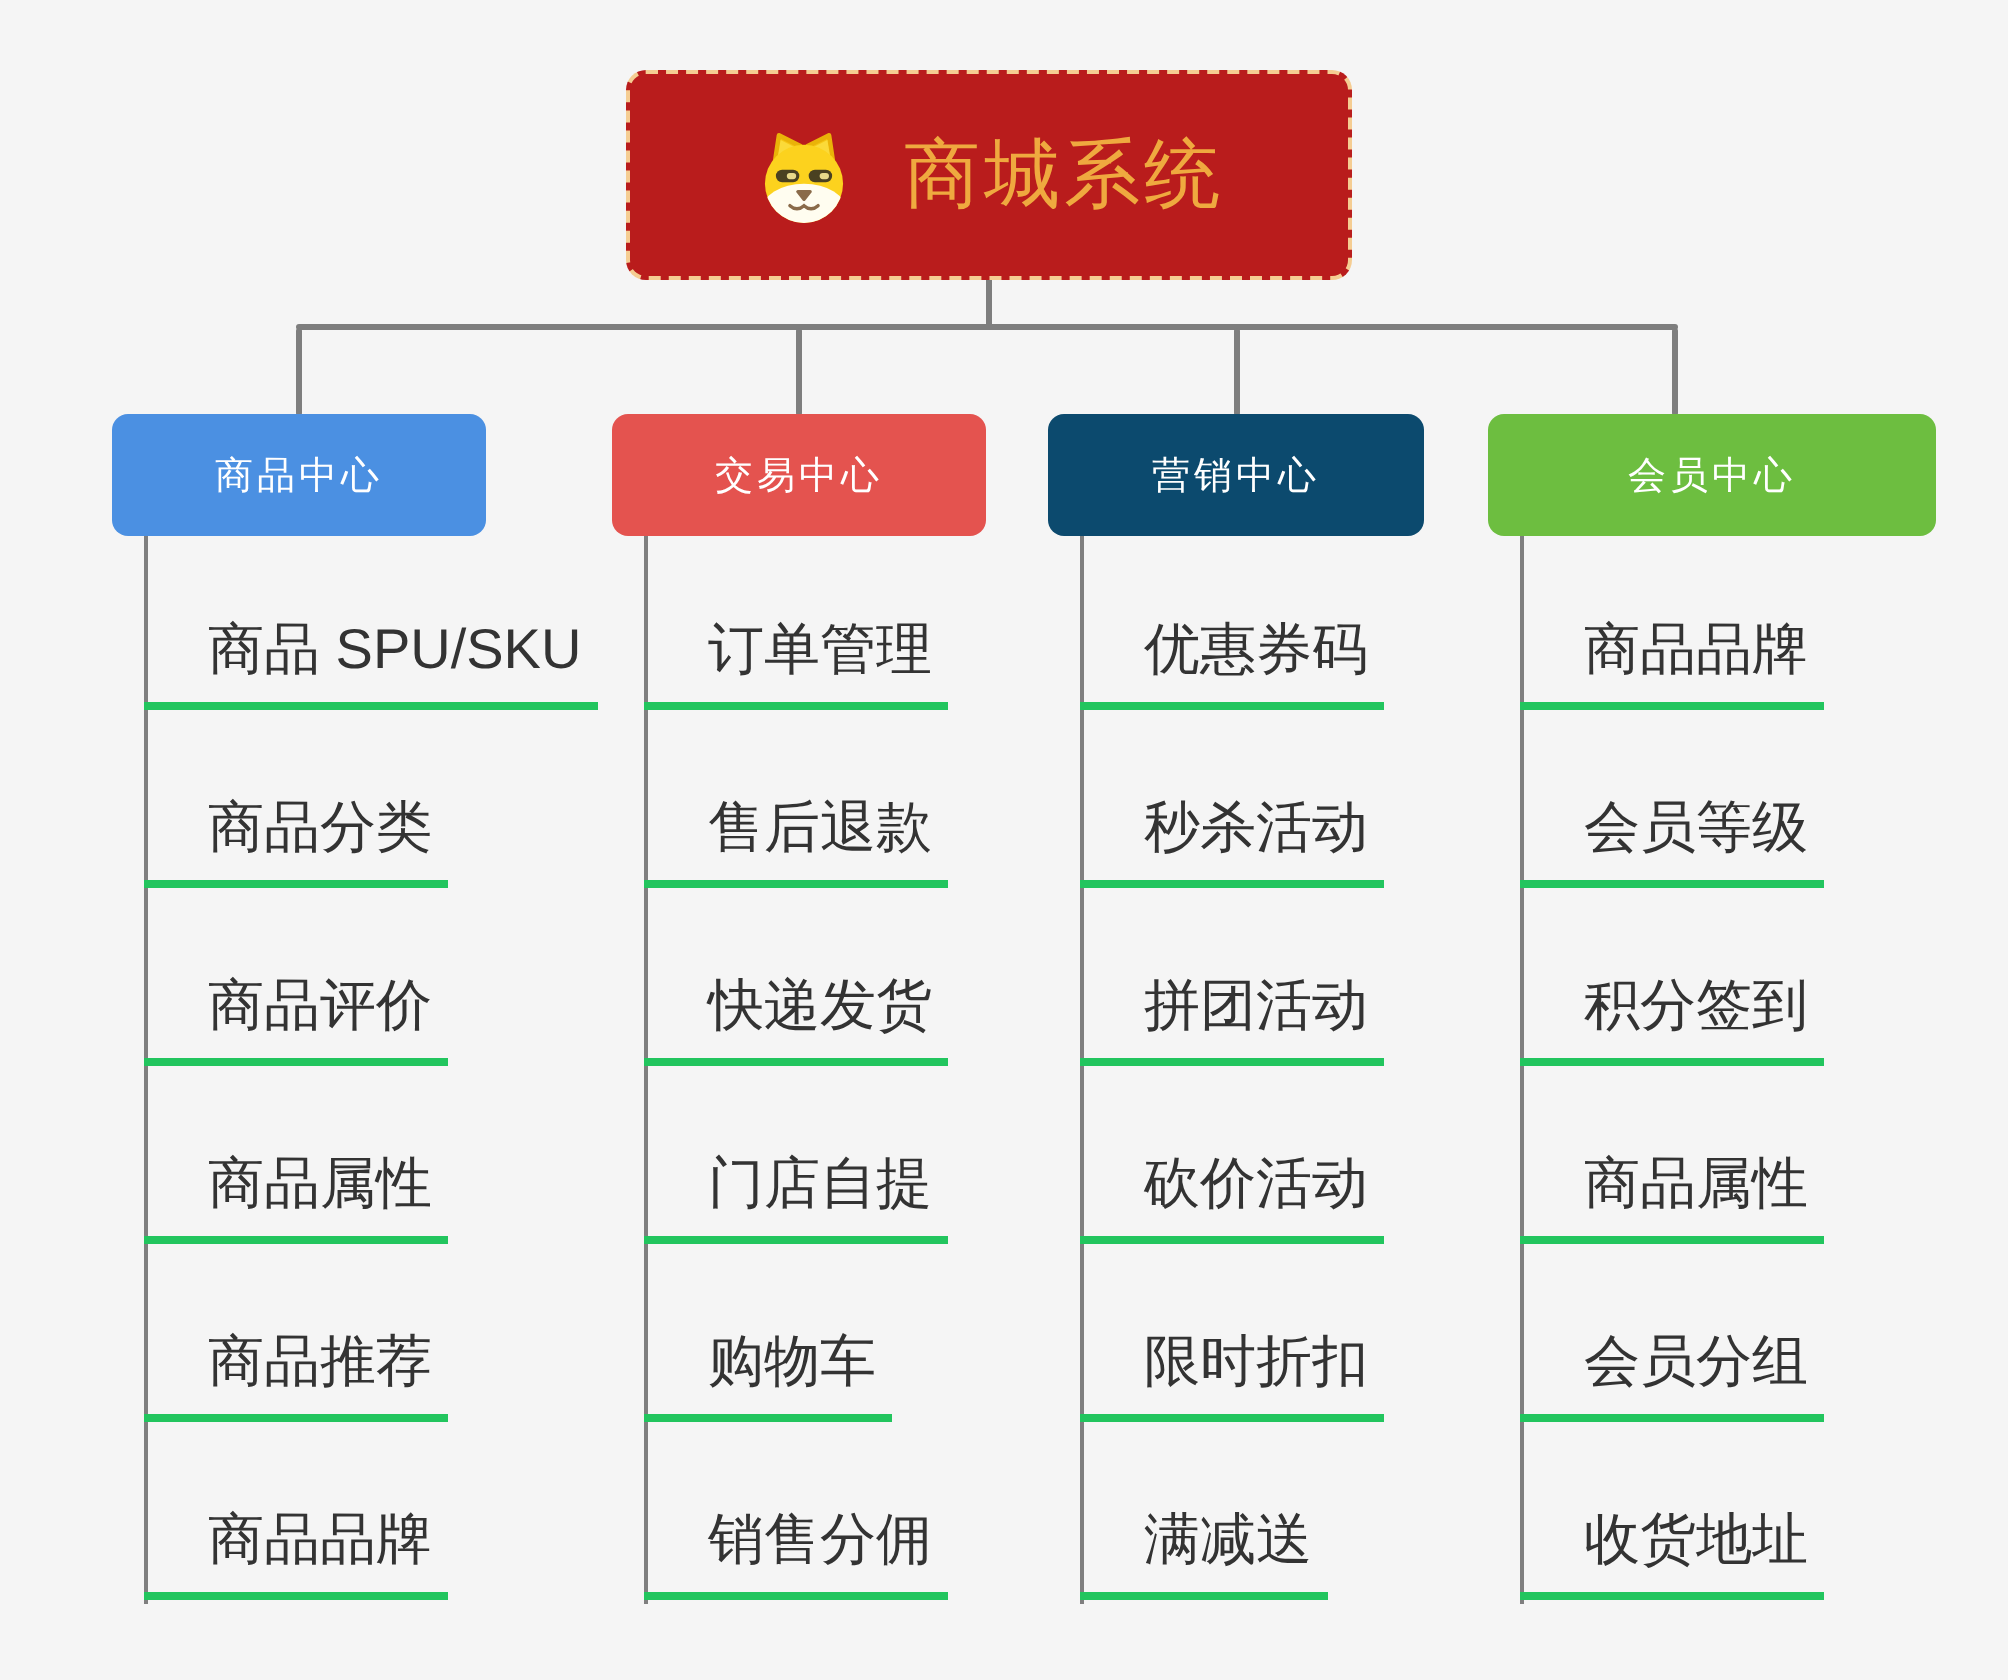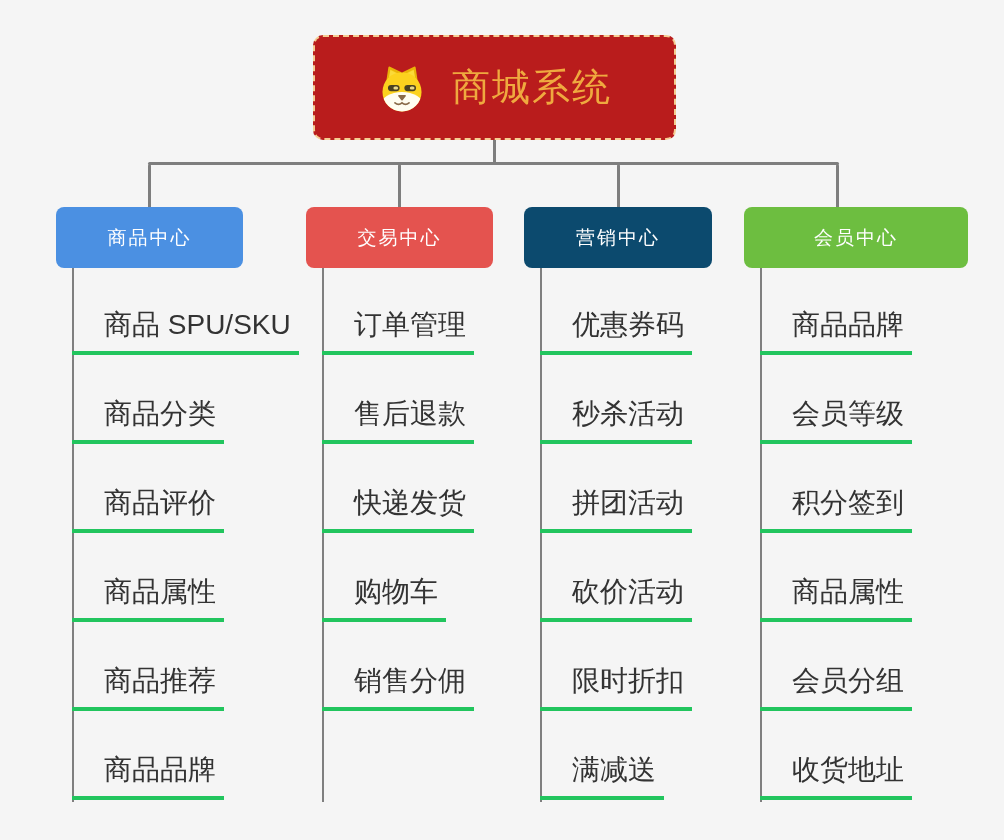--- a/index.html
+++ b/index.html
@@ -120,20 +120,23 @@
     <div class="item">
         <span>订单管理</span>
       </div>
     <div class="item">
         <span>售后退款</span>
       </div>
     <div class="item">
         <span>快递发货</span>
       </div>
     <div class="item">
+        <span>门店自提</span>
+      </div>
+    <div class="item">
         <span>购物车</span>
       </div>
     <div class="item">
         <span>销售分佣</span>
       </div>
   </div>
 
   <div class="branch branch-3" style="background: #0c4a6e;">
     <span>营销中心</span>
   </div>

